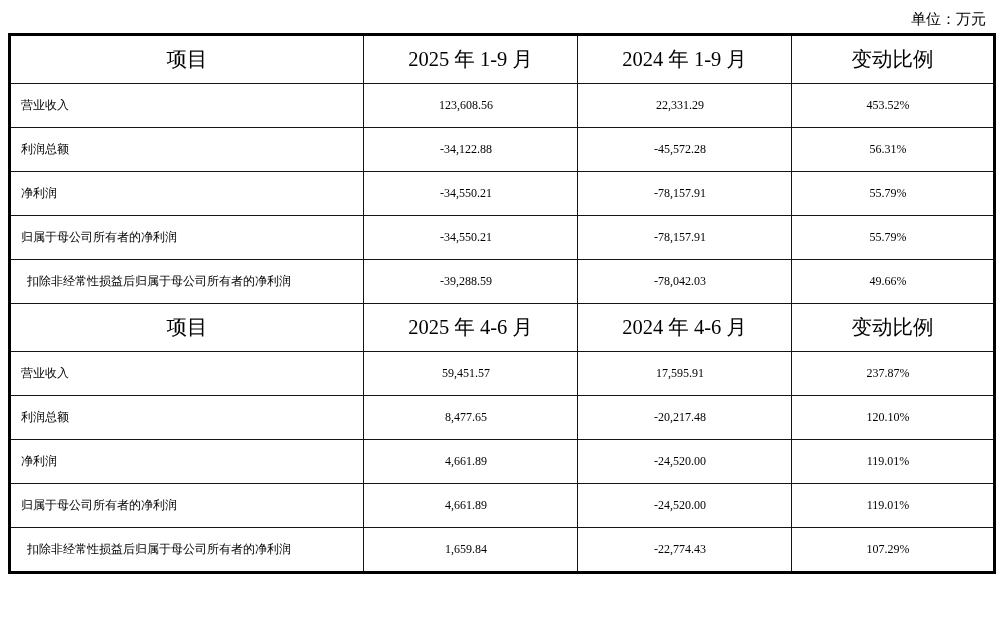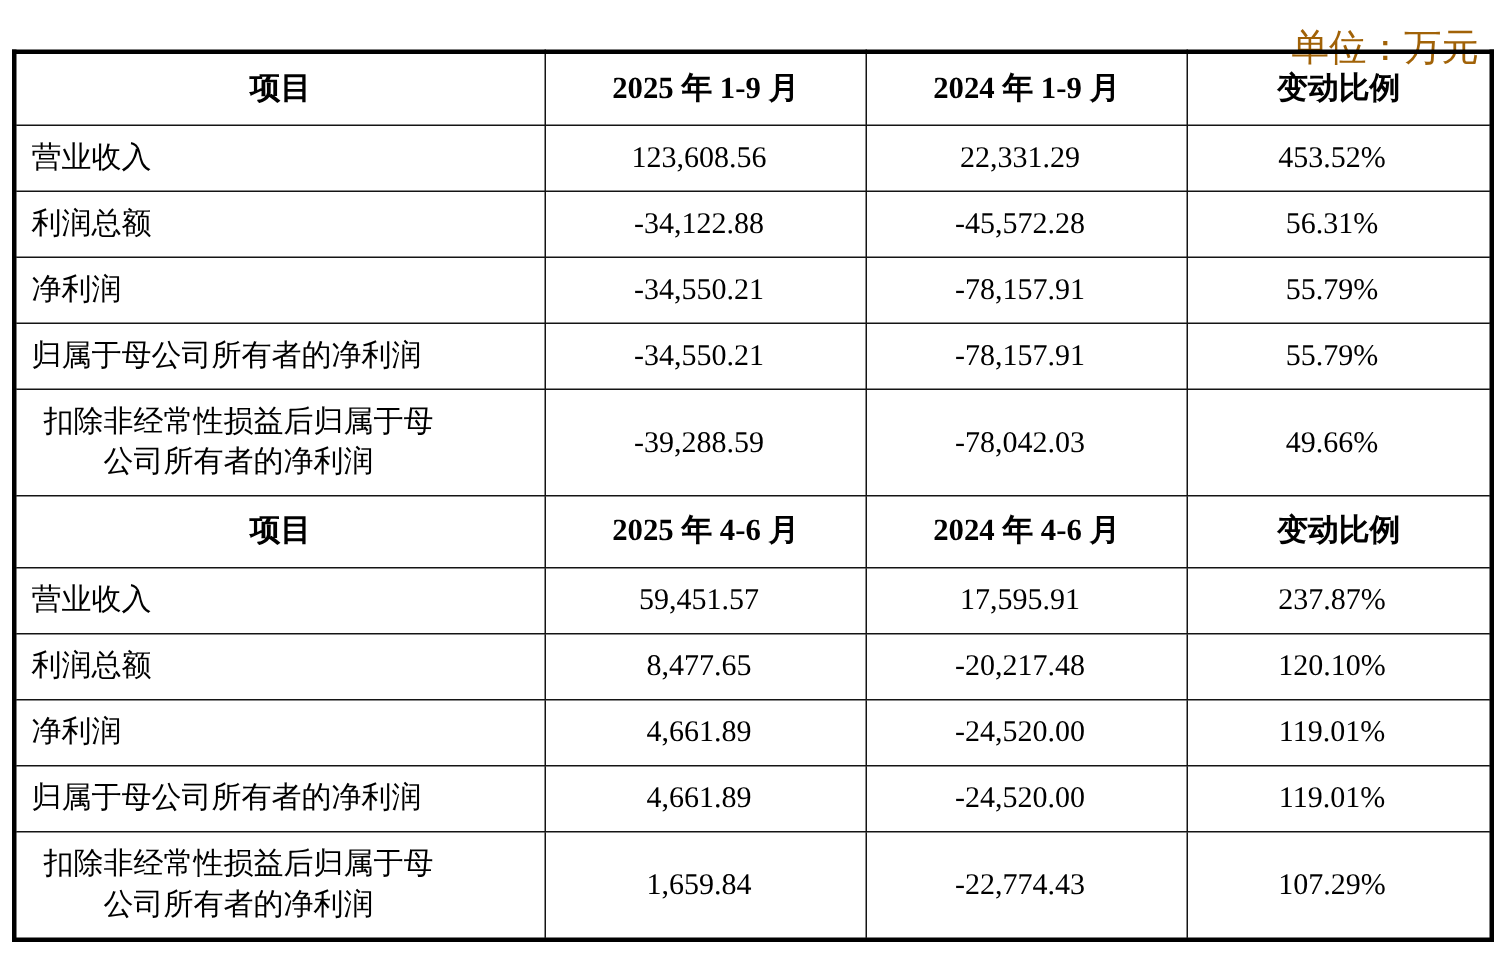--- a/index.html
+++ b/index.html
@@ -11,45 +11,45 @@
     position: relative;
     width: 1000px;
     height: 642px;
     background: #ffffff;
     font-family: "Liberation Serif", "DejaVu Serif", serif;
     color: #000000;
     overflow: hidden;
   }
   .unit-label {
     position: absolute;
-    top: 20px;
+    top: 6px;
     right: 14px;
-    font-size: 25px;
+    font-size: 15px;
     line-height: 26px;
-    color: #a16207;
+    color: #000000;
   }
   table.fin-table {
     position: absolute;
     left: 8px;
     top: 33px;
     width: 985px;
     border-collapse: collapse;
     table-layout: fixed;
     border: 3px solid #000000;
   }
   table.fin-table th,
   table.fin-table td {
     border: 1px solid #141414;
-    font-size: 20px;
+    font-size: 12px;
     line-height: 27px;
     vertical-align: middle;
     overflow: hidden;
   }
   table.fin-table th {
-    font-weight: bold;
+    font-weight: normal;
     text-align: center;
     padding: 10px 4px;
     font-size: 20.5px;
     margin-top: 20px;
   }
   td.cell-label {
     text-align: left;
     padding: 8px 6px 8px 10px;
   }
   td.cell-num {

